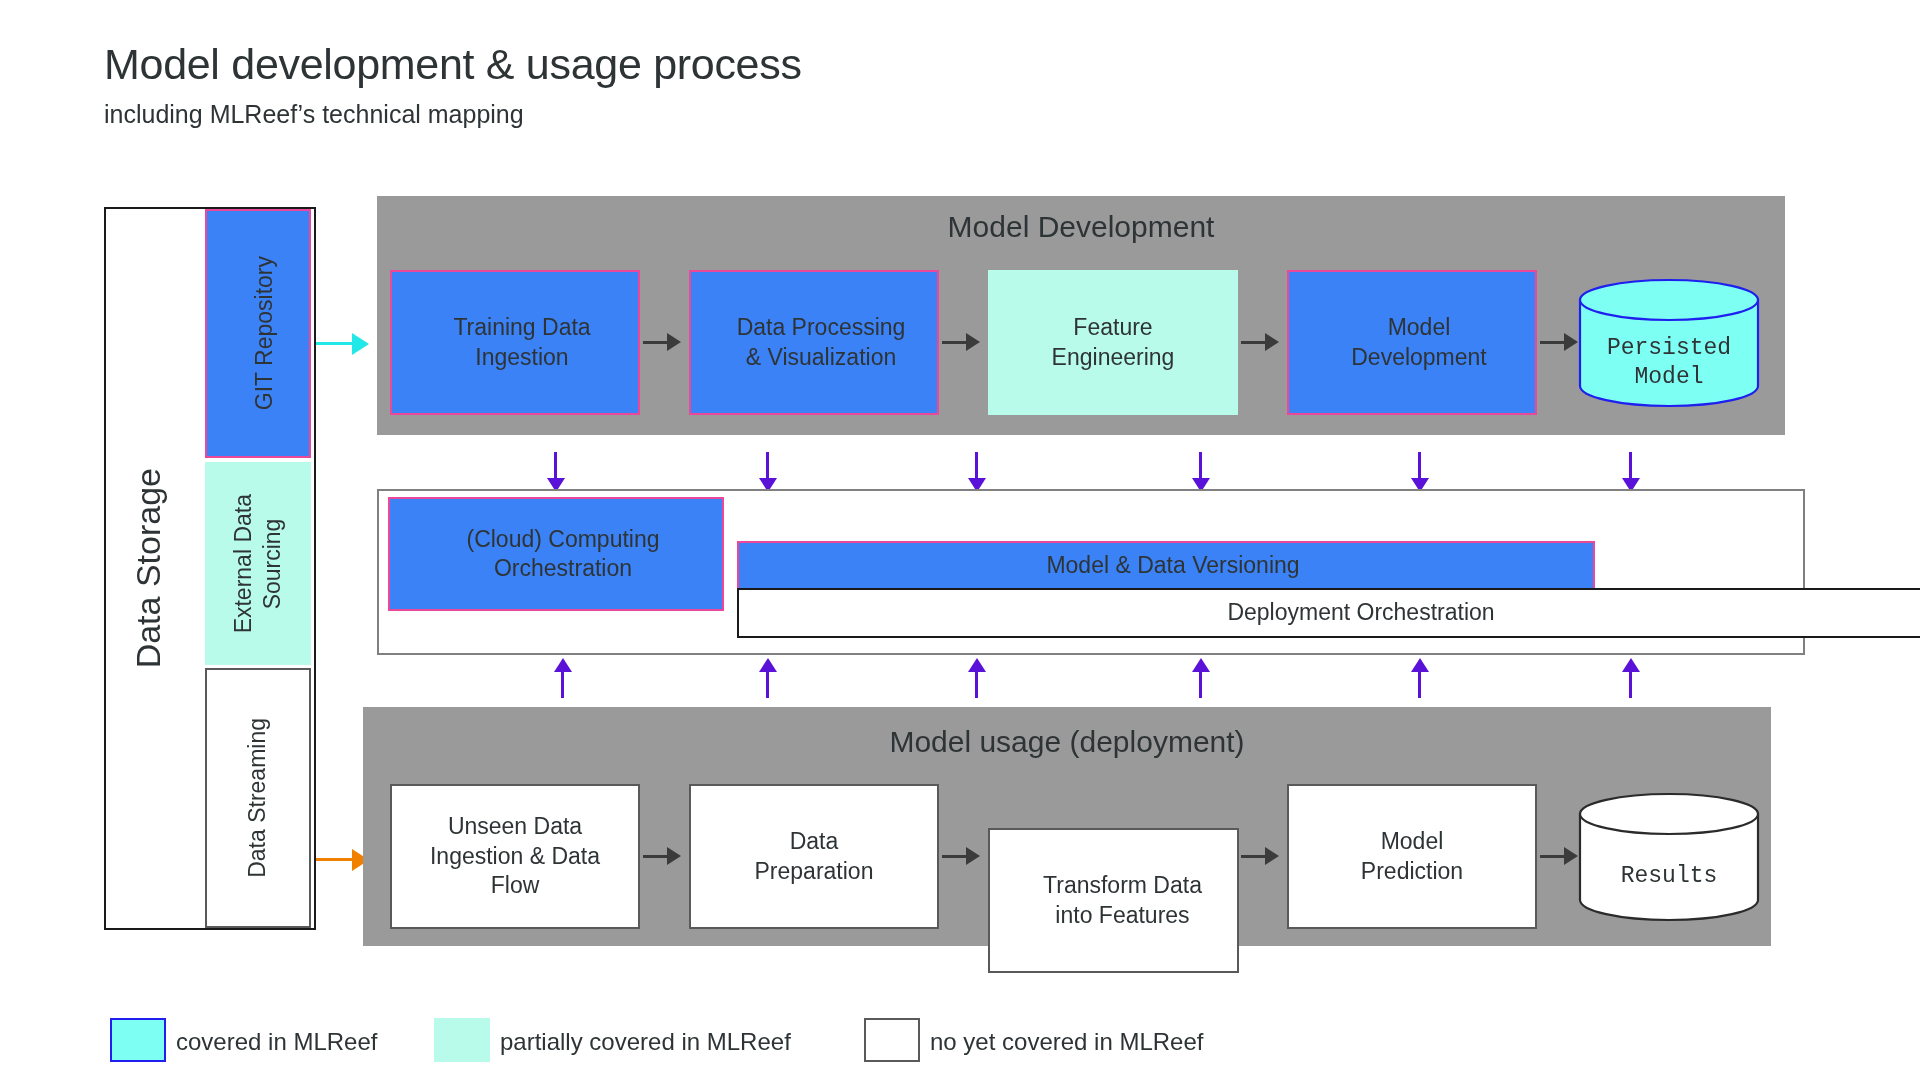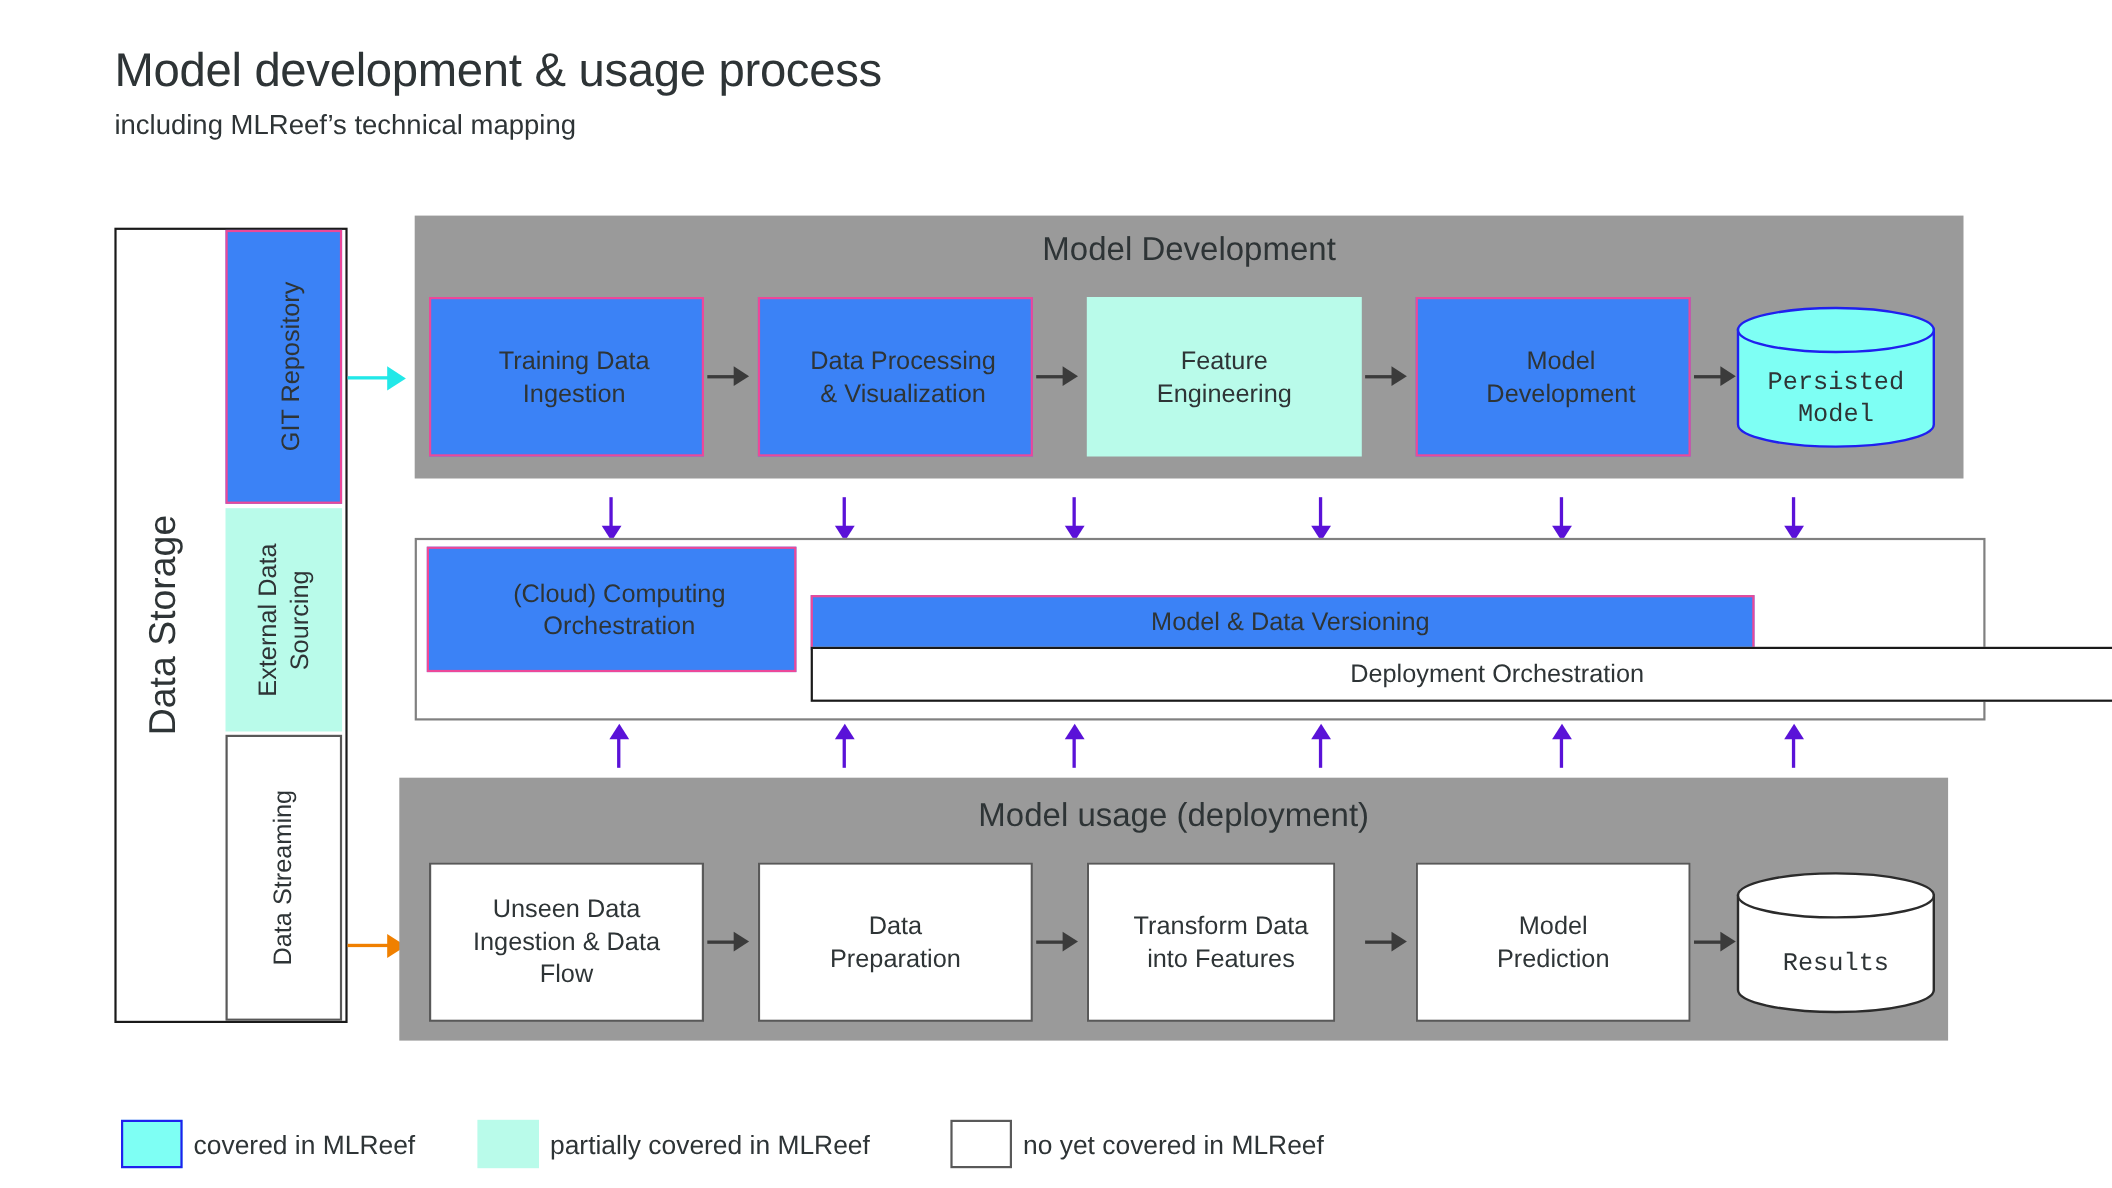--- a/index.html
+++ b/index.html
@@ -278,21 +278,21 @@
 
   <div class="box b-white" style="left:689px;top:784px;width:250px;height:145px;">
     <span style="white-space:pre-line;text-align:center;">Data
 Preparation</span>
   </div>
   <div>
     <div class="arrow-line" style="left:942px;top:855px;width:26px;"></div>
     <div class="arrow-head" style="left:966px;top:847px;"></div>
   </div>
 
-  <div class="box b-white" style="left:988px;top:784px;width:226px;height:145px;padding-left:18px;">
+  <div class="box b-white" style="left:988px;top:828px;width:251px;height:145px;padding-left:18px;">
     <span style="white-space:pre-line;">Transform Data
 into Features</span>
   </div>
   <div>
     <div class="arrow-line" style="left:1241px;top:855px;width:26px;"></div>
     <div class="arrow-head" style="left:1265px;top:847px;"></div>
   </div>
 
   <div class="box b-white" style="left:1287px;top:784px;width:250px;height:145px;">
     <span style="white-space:pre-line;">Model

